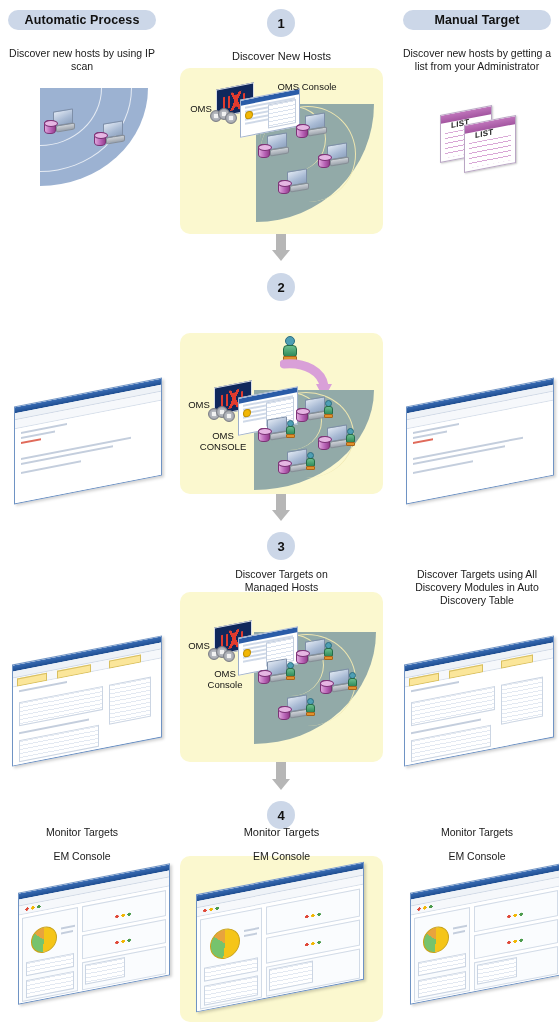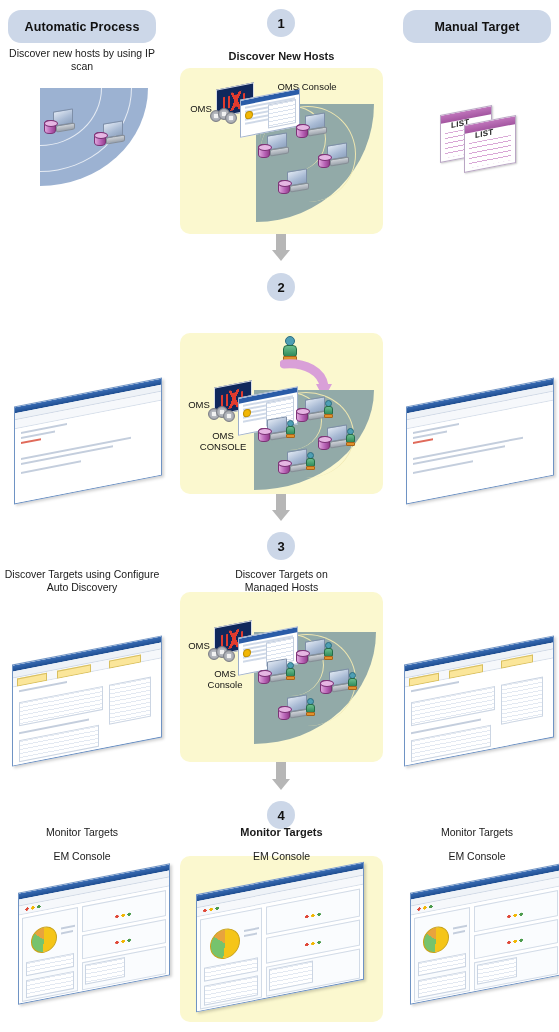--- a/index.html
+++ b/index.html
@@ -14,21 +14,21 @@
     font-family: "Liberation Sans", sans-serif;
     color: #1a1a1a;
     overflow: hidden;
   }
 
   .canvas { position: absolute; inset: 0; }
 
   
   .pill {
     position: absolute;
-    height: 33px;
+    height: 20px;
     border-radius: 13px;
     background: #ccd7e8;
     display: flex; align-items: center; justify-content: center;
     font-size: 12.5px; font-weight: bold; letter-spacing: .1px;
     color: #111;
   }
   #pill-auto   { left: 8px;  top: 10px; width: 148px; }
   #pill-manual { left: 403px; top: 10px; width: 148px; }
 
   
@@ -61,21 +61,21 @@
   #arrow-3 { top: 761px; }
 
   
   .caption {
     position: absolute;
     font-size: 10.5px;
     line-height: 13px;
     text-align: center;
     color: #1a1a1a;
   }
-  .caption.bold { font-weight: bold; font-size: 11px; }
+  .caption.bold { font-weight: normal; font-size: 11px; }
 
   
   .panel-yellow {
     position: absolute;
     left: 180px; width: 203px;
     background: #fbf8cf;
     border-radius: 10px;
   }
   #panel-1 { top: 68px;  height: 166px; }
   #panel-2 { top: 333px; height: 161px; }
@@ -323,20 +323,22 @@
       <div class="head"></div>
   </div>
   <div class="arrow-down" id="arrow-3">
     <div class="shaft"></div>
       <div class="head"></div>
   </div>
 
   <div class="caption" style="left:8px; top:47px; width:148px;">Discover new hosts by
 using IP scan</div>
   <div class="caption bold" style="left:190px; top:50px; width:183px;">Discover New Hosts</div>
+  <div class="caption" style="left:401px; top:47px; width:152px;">Discover new hosts by getting
+a list from your Administrator</div>
 
   <div class="panel-yellow" id="panel-1"></div>
 
   <div class="illus" style="left:22px; top:88px; width:130px; height:100px;">
     <div class="fan" style="left:18px; top:0; width:108px; height:98px; background:#9cb2d2;"></div>
     <div class="fan-arc" style="left:18px; top:0; width:62px; height:58px;"></div>
     <div class="fan-arc" style="left:18px; top:0; width:92px; height:84px;"></div>
     <div class="node" style="left:22px; top:22px;">
       <div class="monitor"></div>
         <div class="base"></div>
@@ -523,24 +525,24 @@
         <div class="txtline" style="left:6px; top:4px; width:46px;"></div>
         <div class="txtline" style="left:6px; top:9px; width:34px;"></div>
         <div class="txtline" style="left:6px; top:14px; width:20px; background:#e06a5a;"></div>
         <div class="txtline" style="left:6px; top:30px; width:110px;"></div>
         <div class="txtline" style="left:6px; top:35px; width:92px;"></div>
         <div class="txtline" style="left:6px; top:44px; width:60px;"></div>
       </div>
     </div>
   </div>
 
-  <div class="caption" style="left:4px; top:568px; width:156px;">Discover Targets using Configure
-Auto Discovery</div>
   <div class="caption" style="left:190px; top:568px; width:183px; white-space:pre-line;">Discover Targets on
 Managed Hosts</div>
+  <div class="caption" style="left:397px; top:568px; width:160px;">Discover Targets using All Discovery
+Modules in Auto Discovery Table</div>
 
   <div class="panel-yellow" id="panel-3"></div>
 
   <div class="illus" style="left:12px; top:650px; width:155px; height:115px;">
     <div class="shot" style="left:0; top:0; width:150px; height:102px;">
       <div class="titlebar"></div>
       <div class="toolbar"></div>
       <div class="tab-row">
         <div class="yellow-chip" style="left:4px; top:1px; width:30px;"></div>
         <div class="yellow-chip" style="left:44px; top:1px; width:34px;"></div>

